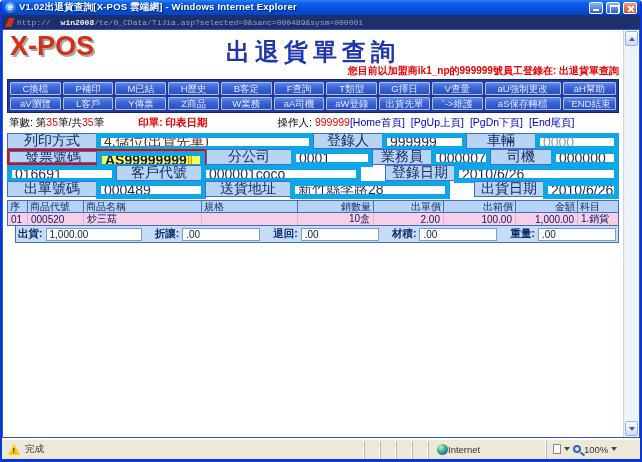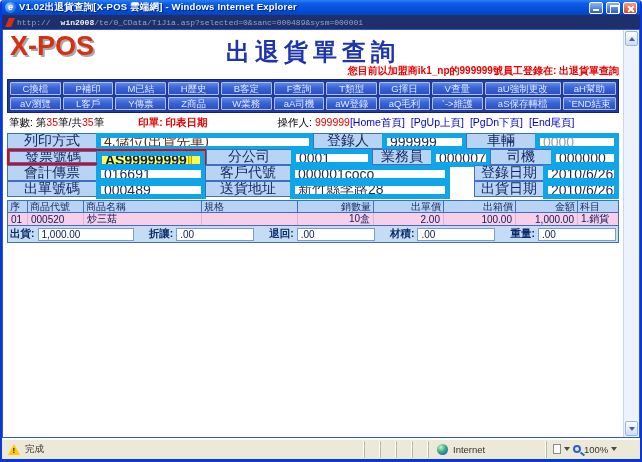--- a/index.html
+++ b/index.html
@@ -88,36 +88,36 @@
   .items-header,.items-row{display:grid;grid-template-columns:20px 56px 118px 96px 76px 70px 72px 62px 1fr;height:13px;font-size:10px;align-items:center;}
   .items-header{background:#b8d4f4;border:1px solid #3e6fc4;color:#12255f;}
   .items-header > div{border-right:1px solid #3e6fc4;height:100%;display:flex;align-items:center;padding:0 2px;overflow:hidden;white-space:nowrap;}
   .items-header > div:last-child{border-right:none;}
   .items-row{background:#f7cfe9;border:1px solid #3e6fc4;border-top:none;color:#101a50;}
   .items-row > div{border-right:1px solid #e2b2d2;height:100%;display:flex;align-items:center;padding:0 3px;overflow:hidden;white-space:nowrap;}
   .items-row > div:last-child{border-right:none;text-align:right;}
   .num{justify-content:flex-end !important;}
   
   .totals{display:flex;align-items:center;background:#c6dcf5;border:1px solid #3e6fc4;border-top:none;
-    height:17px;font-size:10.5px;padding:0 2px;}
+    height:17px;font-size:10.5px;padding:0 2px;margin-left:8px;}
   .tpair{flex:1;display:flex;align-items:center;justify-content:flex-end;gap:3px;}
   .tlabel{color:#0c2a6a;font-weight:bold;white-space:nowrap;}
   .tbox{width:78px;background:#fff;border:1px solid #7a9cd4;height:13px;font-size:10px;
     display:flex;align-items:center;padding:0 3px;color:#101a50;white-space:nowrap;overflow:hidden;}
   
   .statusbar{height:21px;flex:0 0 21px;background:#ece9d8;border-top:1px solid #fff;
     box-shadow:inset 0 1px 0 #fff;display:flex;align-items:center;font-size:9.5px;color:#333;padding:0 2px;}
   .pane-main{flex:1;display:flex;align-items:center;gap:5px;padding-left:4px;}
   .warn{position:relative;width:12px;height:11px;}
   .warn::before{content:"";position:absolute;left:0;top:0;width:0;height:0;
     border-left:6px solid transparent;border-right:6px solid transparent;border-bottom:11px solid #ffcc00;}
   .warn::after{content:"!";position:absolute;left:4.5px;top:2px;font-size:8px;font-weight:bold;color:#222;}
   .pane{height:17px;border-left:1px solid #bcb8a4;box-shadow:-1px 0 0 #fff;}
   .pane-empty{width:16px;}
-  .pane-internet{width:118px;display:flex;align-items:center;gap:5px;padding-left:8px;}
+  .pane-internet{width:118px;display:flex;align-items:center;padding-left:8px;}
   .globe{width:11px;height:11px;border-radius:50%;
     background:radial-gradient(circle at 35% 30%,#bfeef7,#3fae6c 45%,#1a70c8 75%,#0a4a9e);}
   .pane-zoom{width:92px;display:flex;align-items:center;gap:3px;padding-left:6px;text-align:right;}
   .page-ic{width:8px;height:10px;background:#fff;border:1px solid #8a8a8a;}
   .caret{width:0;height:0;border-left:3px solid transparent;border-right:3px solid transparent;border-top:4px solid #4a4a4a;}
   .mag{position:relative;width:8px;height:8px;border:2px solid #2a64c8;border-radius:50%;}
   .mag::after{content:"";position:absolute;left:5px;top:6px;width:5px;height:2px;background:#2a64c8;transform:rotate(40deg);}
 </style>
 </head>
 <body>
@@ -158,21 +158,21 @@
         <div class="tb-button">V查量</div>
         <div class="tb-button">aU強制更改</div>
         <div class="tb-button">aH幫助</div>
         <div class="tb-button">aV瀏覽</div>
         <div class="tb-button">L客戶</div>
         <div class="tb-button">Y傳票</div>
         <div class="tb-button">Z商品</div>
         <div class="tb-button">W業務</div>
         <div class="tb-button">aA司機</div>
         <div class="tb-button">aW登錄</div>
-        <div class="tb-button">aQ毛利</div>
+        <div class="tb-button">出貨先單</div>
         <div class="tb-button">`-&gt;維護</div>
         <div class="tb-button">aS保存轉檔</div>
         <div class="tb-button">`END結束</div>
       </div>
 
       <div class="infobar">
         <span><span>筆數: 第</span><span class="red">35</span><span>筆/共</span><span class="red">35</span><span>筆</span></span>
         <span class="print-hint">印單: 印表日期</span>
         <span class="operator"><span>操作人:</span> <span class="red">999999</span></span>
         <span class="nav-links">
@@ -204,21 +204,20 @@
           </div>
           <div class="flabel" style="width:86px">分公司</div>
           <div class="fvalue" style="width:82px">0001</div>
           <div class="flabel" style="width:60px">業務員</div>
           <div class="fvalue" style="width:60px">000007</div>
           <div class="flabel" style="width:62px">司機</div>
           <div class="fvalue" style="flex:1">000000</div>
         </div>
 
         <div class="frow">
-          <div class="flabel" style="width:90px">會計傳票</div>
           <div class="fvalue" style="width:110px">016691</div>
           <div class="flabel" style="width:86px">客戶代號</div>
           <div class="fvalue" style="width:160px">000001coco</div>
           <div class="spacer" style="width:26px"></div>
           <div class="flabel" style="width:70px">登錄日期</div>
           <div class="fvalue" style="flex:1">2010/6/26</div>
         </div>
 
         <div class="frow">
           <div class="flabel" style="width:90px">出單號碼</div>

